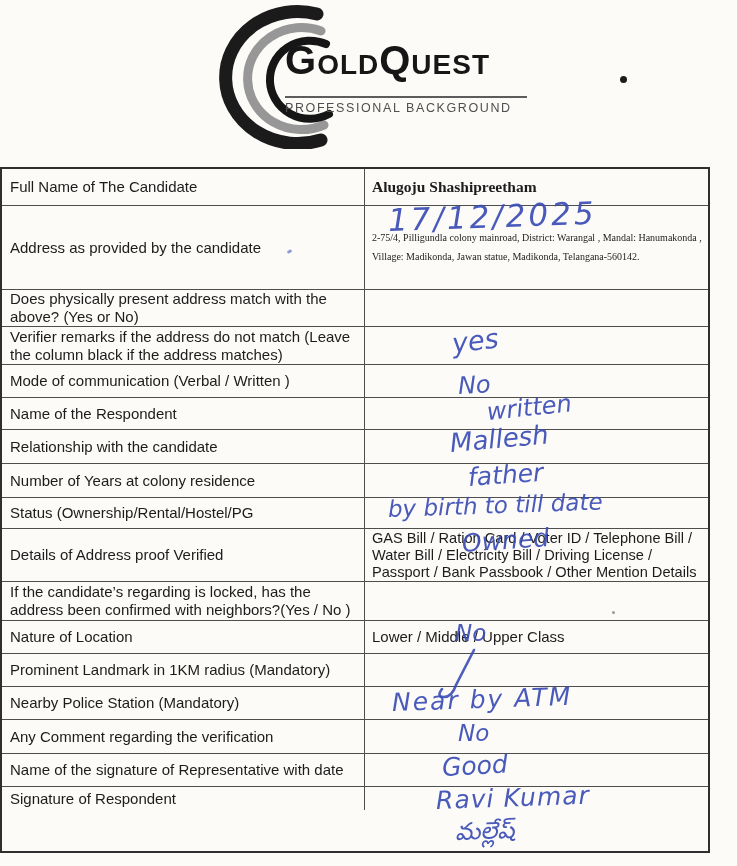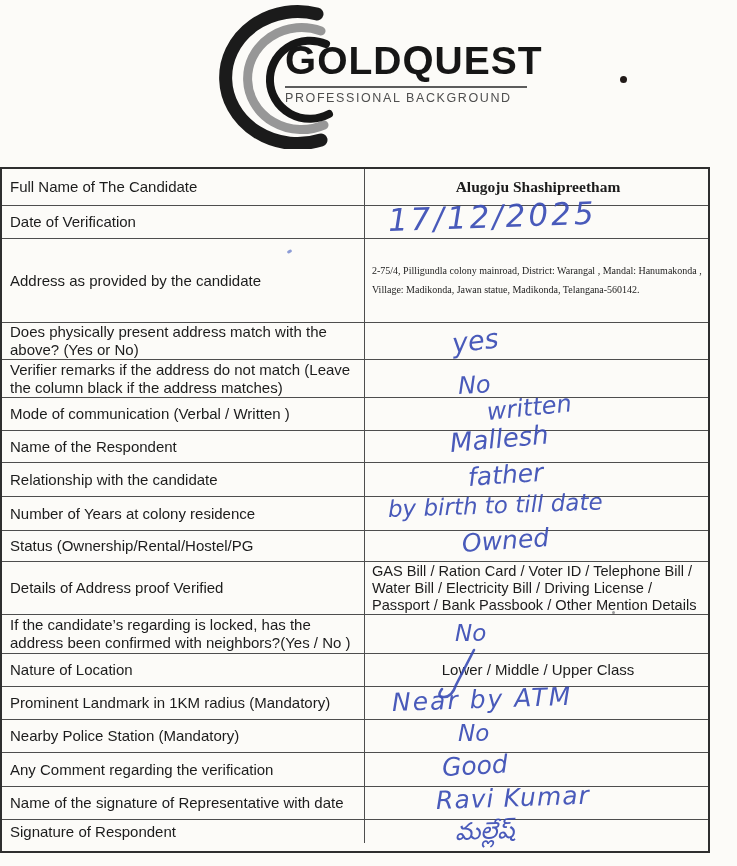--- a/index.html
+++ b/index.html
@@ -13,26 +13,26 @@
     box-shadow:0 0 4px rgba(0,0,0,.25);
   }
 
   
   .logo{position:absolute;left:205px;top:4px;width:335px;height:145px;}
   .logo svg.crescents{position:absolute;left:0;top:0;}
   .logo-text{position:absolute;left:80px;top:36px;width:250px;}
   .logo-name{display:flex;align-items:baseline;font-weight:bold;color:#161616;
              font-family:"Liberation Sans",sans-serif;letter-spacing:1px;line-height:1;}
   .logo-name .cap{font-size:40px;}
-  .logo-name .rest{font-size:39px;}
+  .logo-name .rest{font-size:28px;}
   .logo-name .q{position:relative;}
   .logo-name .q::before{content:"";position:absolute;left:1px;top:6px;width:30px;height:30px;
              border-radius:50%;background:radial-gradient(circle at 40% 40%, #c9c9c9 0%, #8f8f8f 60%, #777 100%);
              z-index:-1;}
-  .taglines{border-top:2px solid #5c5c5c;margin-top:6px;padding-top:3px;width:242px;}
+  .taglines{border-top:2px solid #5c5c5c;margin-top:16px;padding-top:3px;width:242px;}
   .tagline{color:#4f4f4f;font-size:12.5px;line-height:14px;white-space:nowrap;}
   .tagline.l1{letter-spacing:1.6px;}
   .tagline.l2{letter-spacing:3.2px;padding-left:6px;}
 
   
   .speck{position:absolute;border-radius:50%;}
   .speck.k1{left:620px;top:76px;width:7px;height:7px;background:#211a18;}
   .speck.k2{left:287px;top:250px;width:5px;height:3px;background:#8d9cd6;border-radius:2px;transform:rotate(-30deg);}
   .speck.k3{left:612px;top:611px;width:3px;height:3px;background:#9a9a9a;}
 
@@ -43,21 +43,21 @@
     box-sizing:border-box;
     border:2px solid #2f2f2f;
     display:flex;flex-direction:column;
     background:transparent;
   }
   .tr{display:flex;box-sizing:border-box;border-top:1px solid #4e4e4e;}
   .tr.first{border-top:none;}
   .td{display:flex;align-items:center;box-sizing:border-box;}
   .td.lbl{width:363px;border-right:1px solid #4e4e4e;padding:2px 6px 2px 8px;
           font-size:15px;line-height:18px;}
-  .td.val{flex:1;padding:2px 4px 2px 7px;justify-content:center;}
+  .td.val{flex:1;padding:2px 4px 2px 7px;}
   .typed-serif{font-family:"Liberation Serif",serif;font-size:10px;line-height:18.5px;}
   .typed-serif.bold{font-weight:bold;font-size:15.5px;}
   .typed-sans{font-size:15px;line-height:17.5px;}
 
   
   .hw{
     position:absolute;
     font-family:"DejaVu Sans",sans-serif;
     font-style:italic;
     color:#3a4db5;
@@ -99,26 +99,20 @@
 
     <div class="tr first" style="height:36px">
       <div class="td lbl">
           <span>Full Name of The Candidate</span>
         </div>
       <div class="td val">
           <span class="typed-serif bold">Alugoju Shashipreetham</span>
         </div>
     </div>
 
-    <div class="tr" style="height:33px">
-      <div class="td lbl">
-          <span>Date of Verification</span>
-        </div>
-      <div class="td val"></div>
-    </div>
 
     <div class="tr" style="height:84px">
       <div class="td lbl">
           <span>Address as provided by the candidate</span>
         </div>
       <div class="td val">
           <span class="typed-serif">2-75/4, Pilligundla colony mainroad, District: Warangal , Mandal: Hanumakonda , Village: Madikonda, Jawan statue, Madikonda, Telangana-560142.</span>
         </div>
     </div>
 

